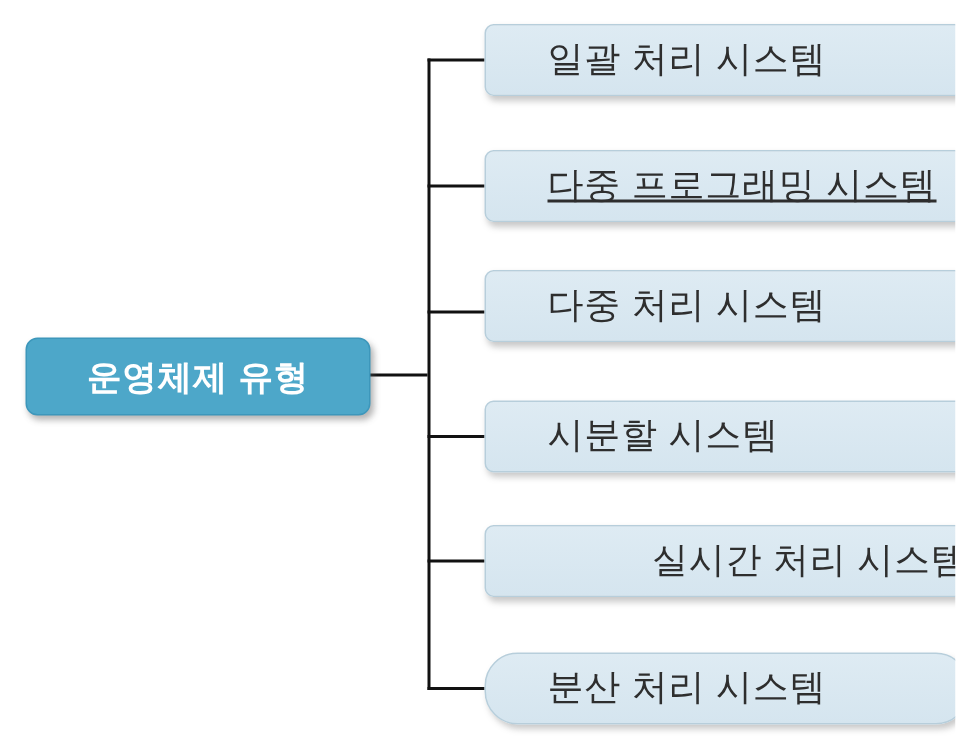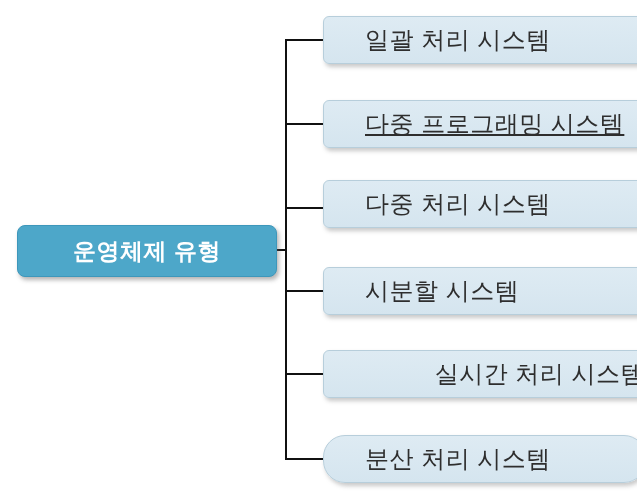--- a/index.html
+++ b/index.html
@@ -13,21 +13,21 @@
     width: 637px;
     height: 503px;
     background: var(--background, #ffffff);
     overflow: hidden;
   }
   
   .root-node {
     position: absolute;
     left: 17px;
     top: 225px;
-    width: 260px;
+    width: 230px;
     height: 52px;
     box-sizing: border-box;
     background: var(--root-fill, #4DA7C9);
     border: 1px solid var(--root-border, #3D97BB);
     border-radius: 8px;
     box-shadow: 2px 3px 4px rgba(90, 90, 90, 0.45);
     color: var(--root-text, #ffffff);
     font-size: 23px;
     font-weight: 600;
     line-height: 50px;

